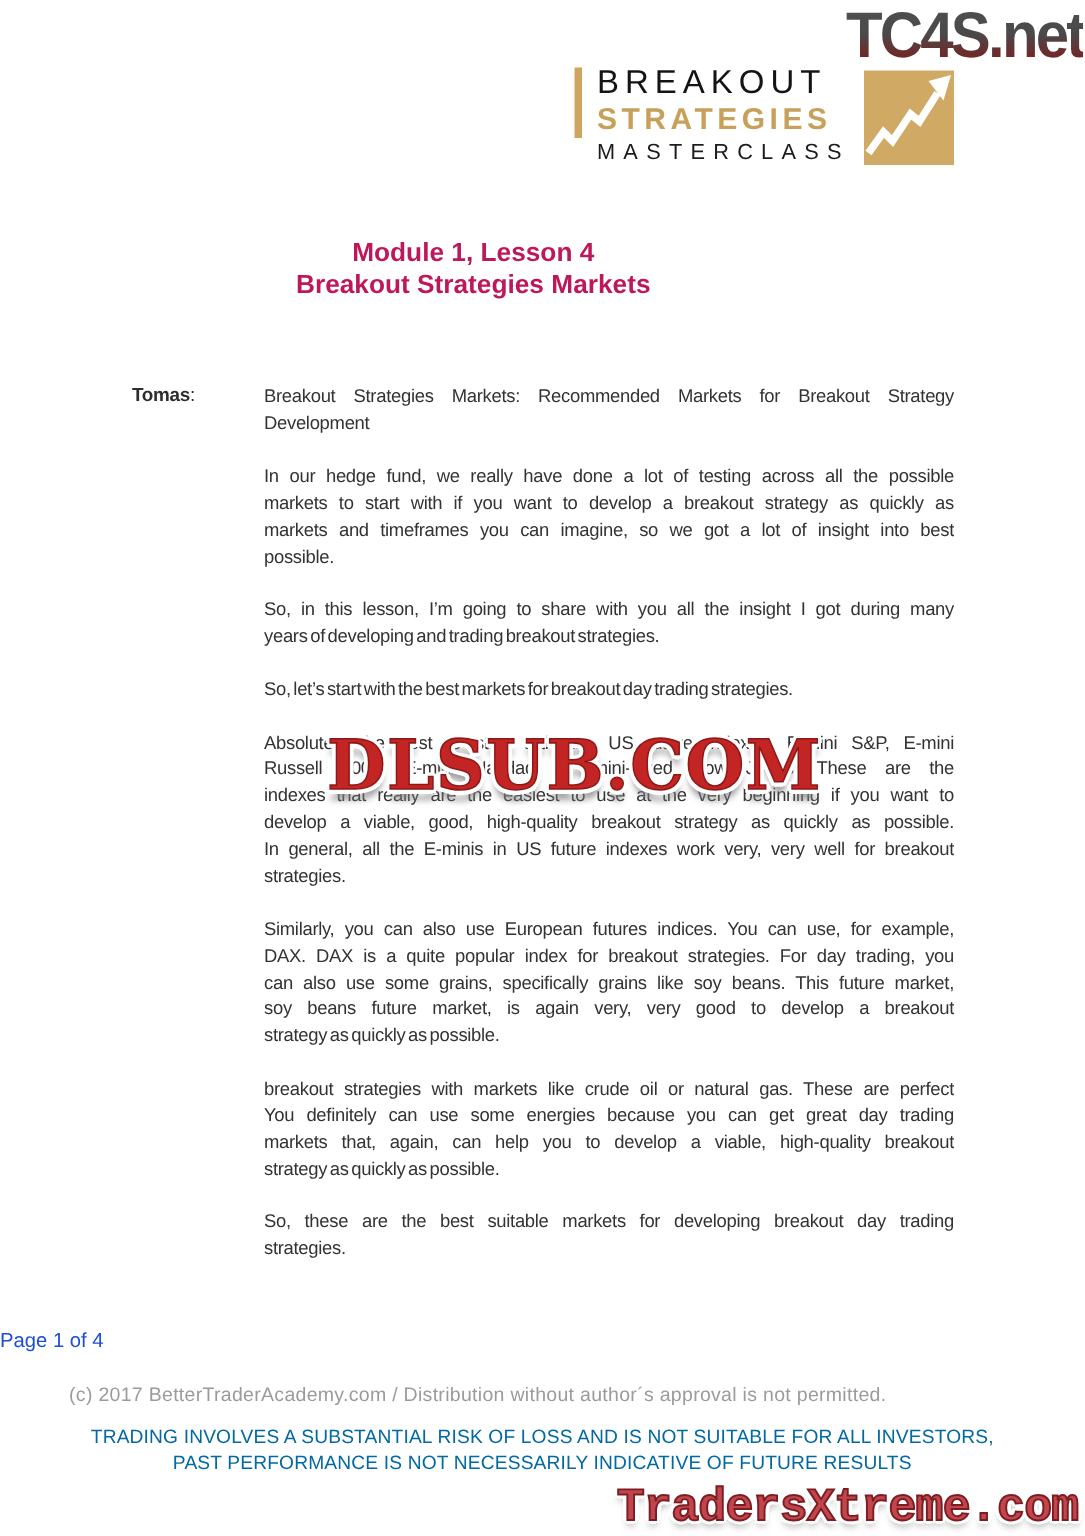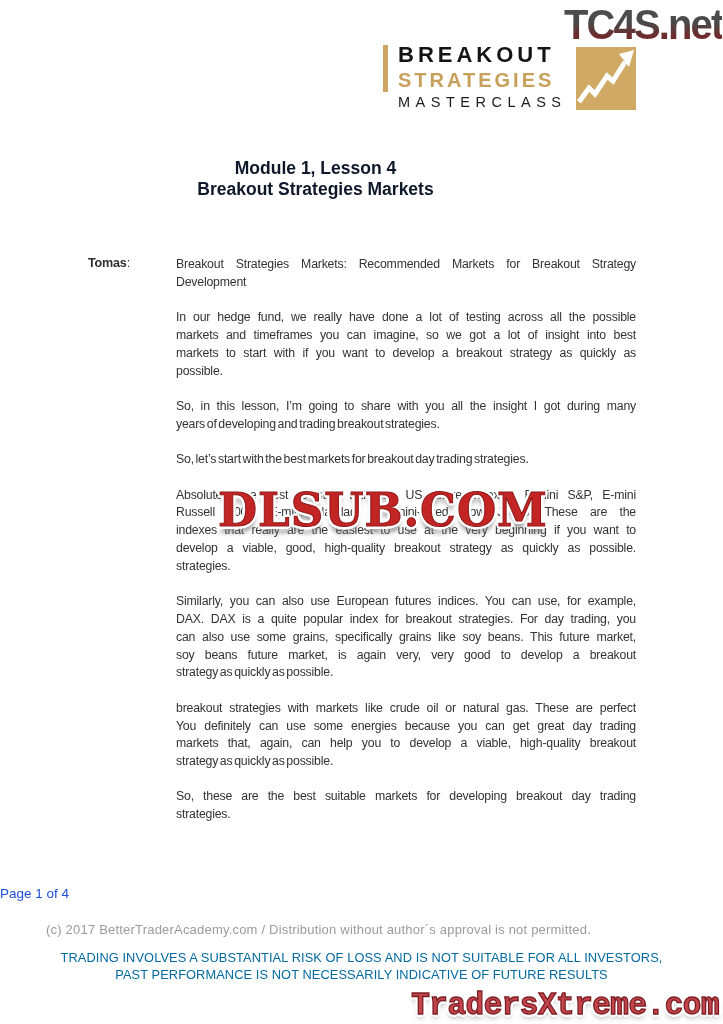--- a/index.html
+++ b/index.html
@@ -16,28 +16,28 @@
     transform:scaleX(0.93); transform-origin:top right;
     background:linear-gradient(#505050 0%, #4a4a4a 45%, #6e2a2a 75%, #8c2424 100%);
     -webkit-background-clip:text; background-clip:text;
     -webkit-text-fill-color:transparent; color:#6a3030;
   }
 
   
   .logo { position:absolute; left:383px; top:42px; width:256px; height:70px; z-index:2; }
   .logo-bar { position:absolute; left:0; top:3px; width:5px; height:47px; background:#cda460; }
   .logo-text { position:absolute; left:15px; top:0; white-space:nowrap; }
-  .logo-l1 { font-weight:bold; font-size:22px; letter-spacing:4px; color:#141414; line-height:26px; }
+  .logo-l1 { font-weight:normal; font-size:22px; letter-spacing:4px; color:#141414; line-height:26px; }
   .logo-l2 { font-weight:bold; font-size:20px; letter-spacing:3px; color:#c7a15c; line-height:24px; }
   .logo-l3 { font-weight:normal; font-size:14.5px; letter-spacing:5.5px; color:#1c1c1c; line-height:19px; margin-top:1px; }
   .logo-square { position:absolute; left:193px; top:5px; width:60px; height:63px; background:#d0a964; }
   .logo-square svg { display:block; width:60px; height:63px; }
 
   
-  .doc-title { position:absolute; left:0; top:158px; width:631px; text-align:center; color:#0f172a; }
+  .doc-title { position:absolute; left:0; top:158px; width:631px; text-align:center; color:#be185d; }
   .doc-title .t1 { font-weight:bold; font-size:17.5px; }
   .doc-title .t2 { font-weight:bold; font-size:17.5px; }
 
   
   .speaker {
     position:absolute; left:88px; top:256px; font-size:12.6px; color:#2e2e2e;
     letter-spacing:-0.2px;
   }
   .speaker b { font-weight:bold; }
   .transcript {
@@ -111,36 +111,37 @@
 
   <div class="speaker"><b>Tomas</b><span>:</span></div>
 
   <div class="transcript" id="paras">
       <div class="para">
         <div class="pline just">Breakout Strategies Markets: Recommended Markets for Breakout Strategy</div>
         <div class="pline">Development</div>
       </div>
       <div class="para">
         <div class="pline just">In our hedge fund, we really have done a lot of testing across all the possible</div>
+        <div class="pline just">markets to start with if you want to develop a breakout strategy as quickly as</div>
         <div class="pline just">markets and timeframes you can imagine, so we got a lot of insight into best</div>
-        <div class="pline just">markets to start with if you want to develop a breakout strategy as quickly as</div>
         <div class="pline">possible.</div>
       </div>
       <div class="para">
         <div class="pline just">So, in this lesson, I’m going to share with you all the insight I got during many</div>
         <div class="pline">years of developing and trading breakout strategies.</div>
       </div>
       <div class="para">
         <div class="pline">So, let’s start with the best markets for breakout day trading strategies.</div>
       </div>
       <div class="para">
         <div class="pline just">Absolutely the best to start with are US future indexes: E-mini S&amp;P, E-mini</div>
         <div class="pline just">Russell 2000, E-mini Nasdaq, or mini-sized Dow Jones. These are the</div>
         <div class="pline just">indexes that really are the easiest to use at the very beginning if you want to</div>
         <div class="pline just">develop a viable, good, high-quality breakout strategy as quickly as possible.</div>
+        <div class="pline just">In general, all the E-minis in US future indexes work very, very well for breakout</div>
         <div class="pline">strategies.</div>
       </div>
       <div class="para">
         <div class="pline just">Similarly, you can also use European futures indices. You can use, for example,</div>
         <div class="pline just">DAX. DAX is a quite popular index for breakout strategies. For day trading, you</div>
         <div class="pline just">can also use some grains, specifically grains like soy beans. This future market,</div>
         <div class="pline just">soy beans future market, is again very, very good to develop a breakout</div>
         <div class="pline">strategy as quickly as possible.</div>
       </div>
       <div class="para">

